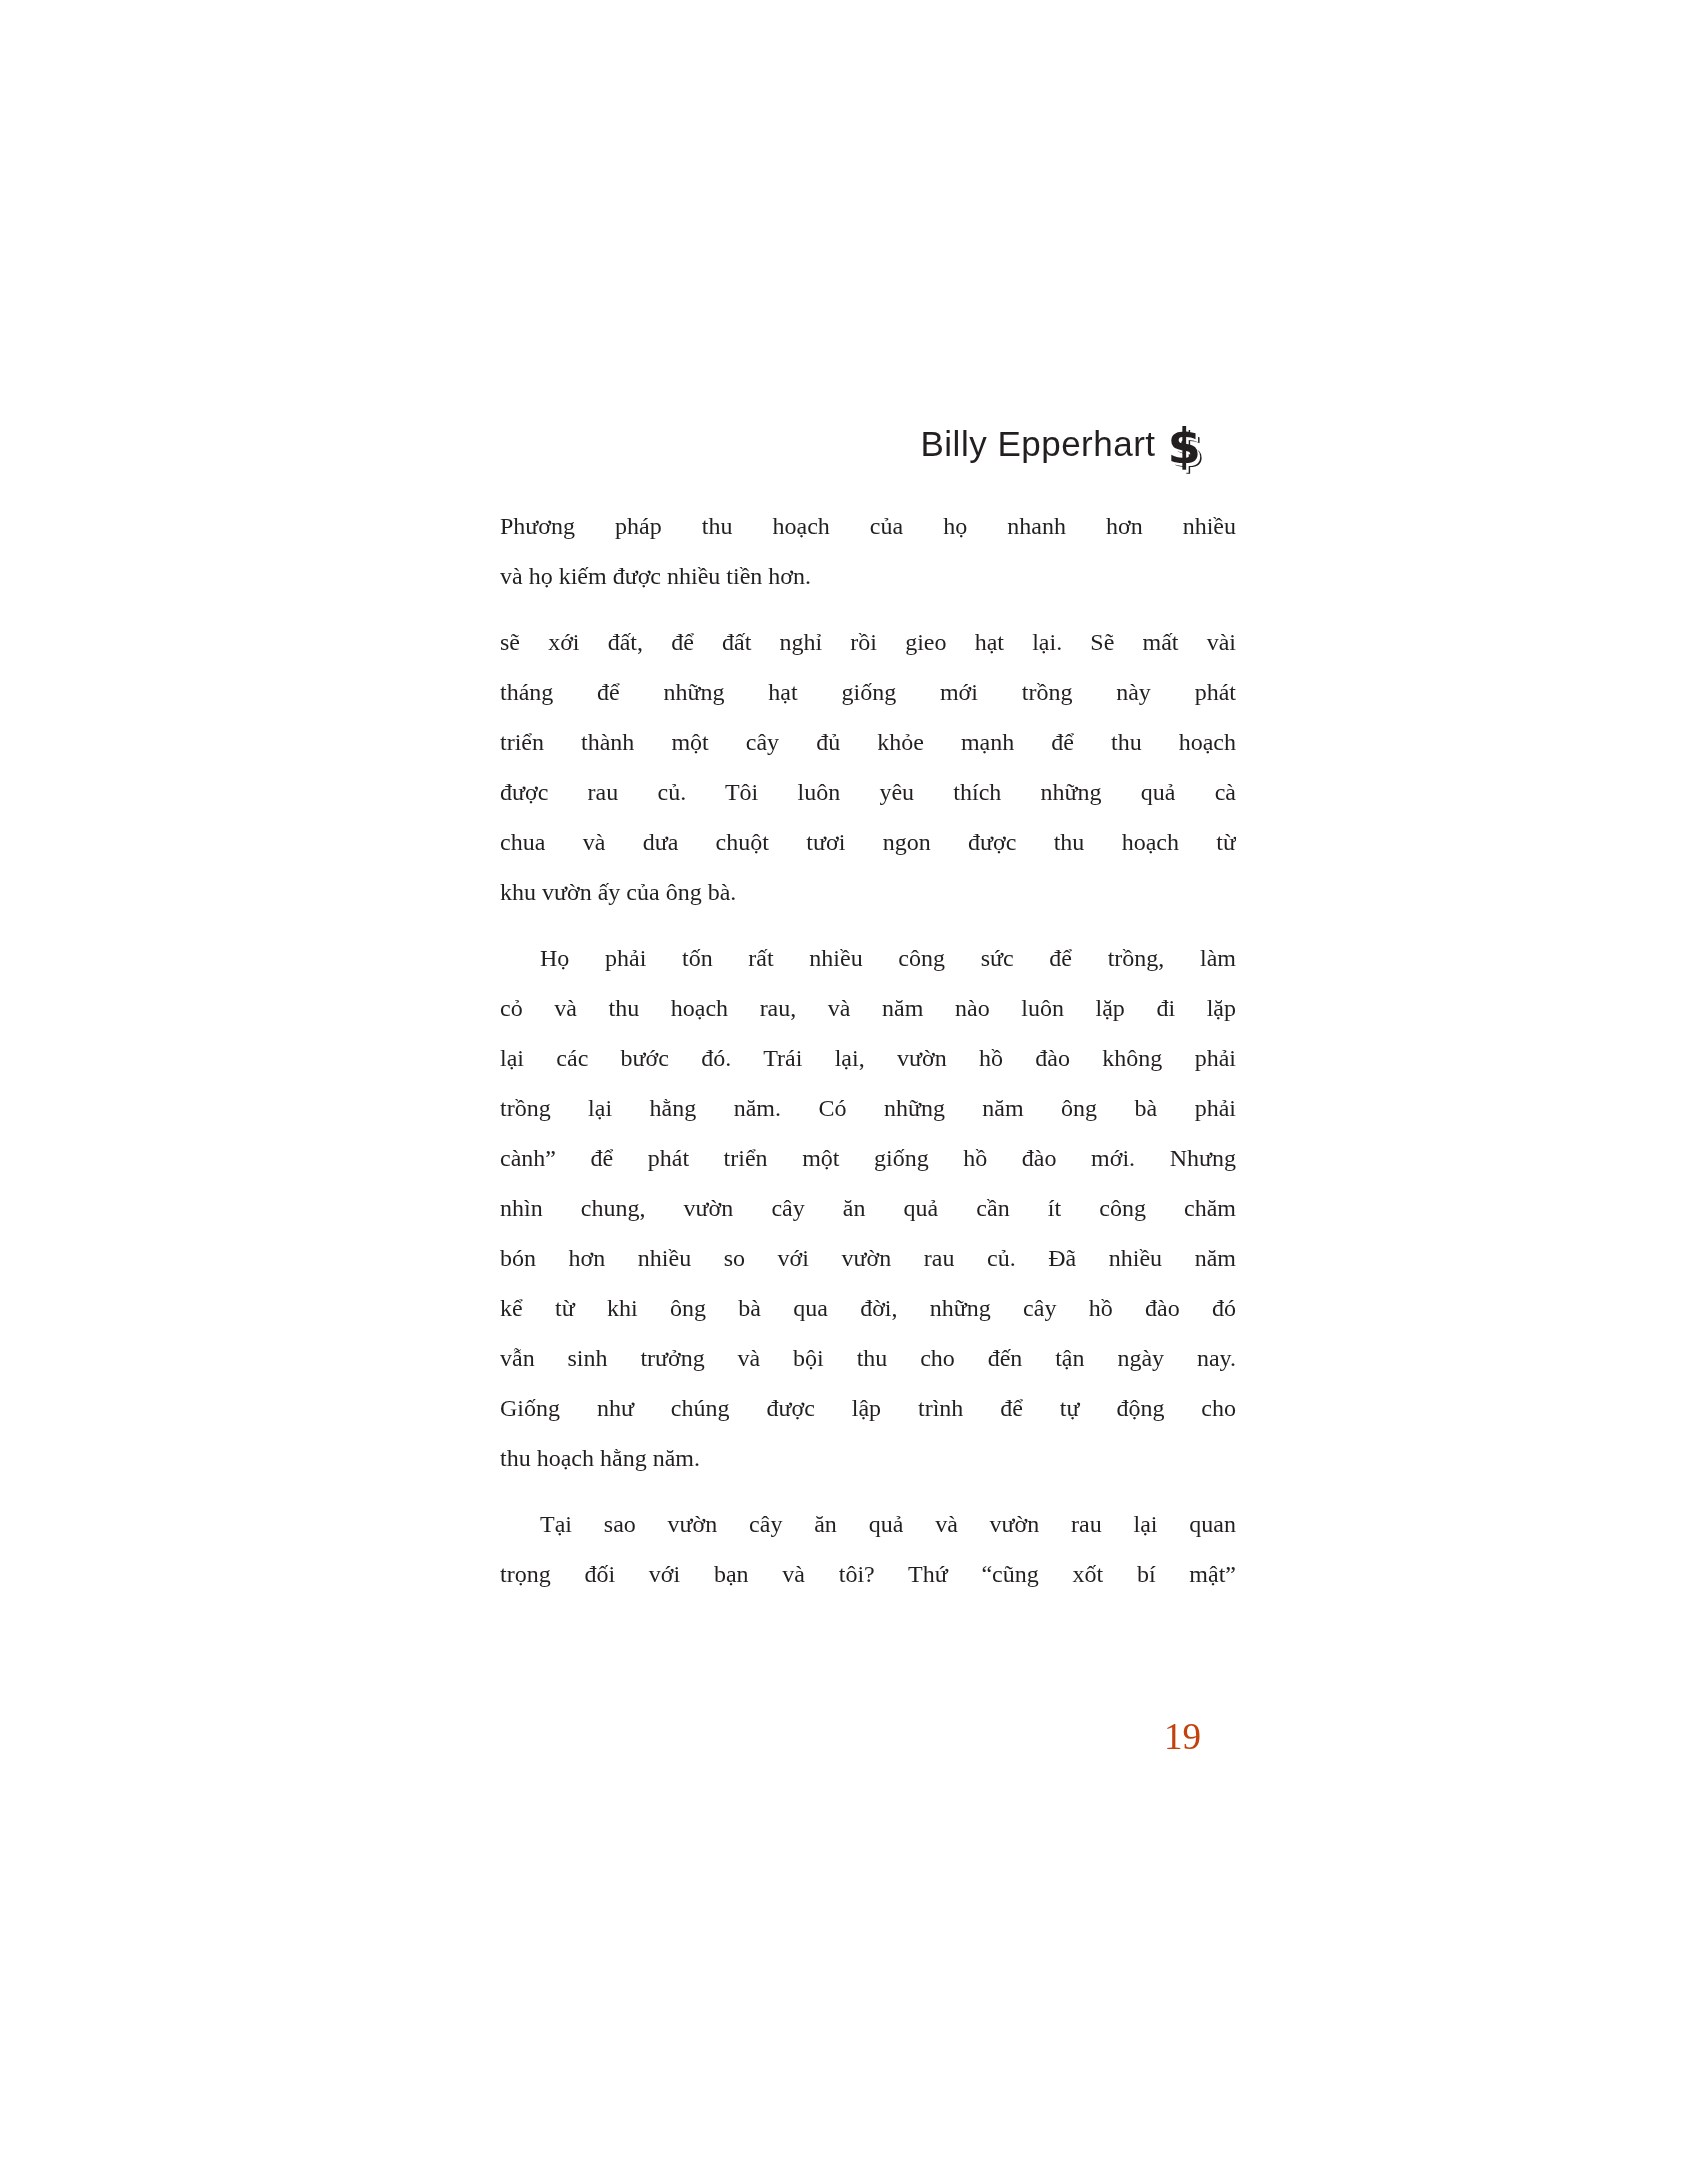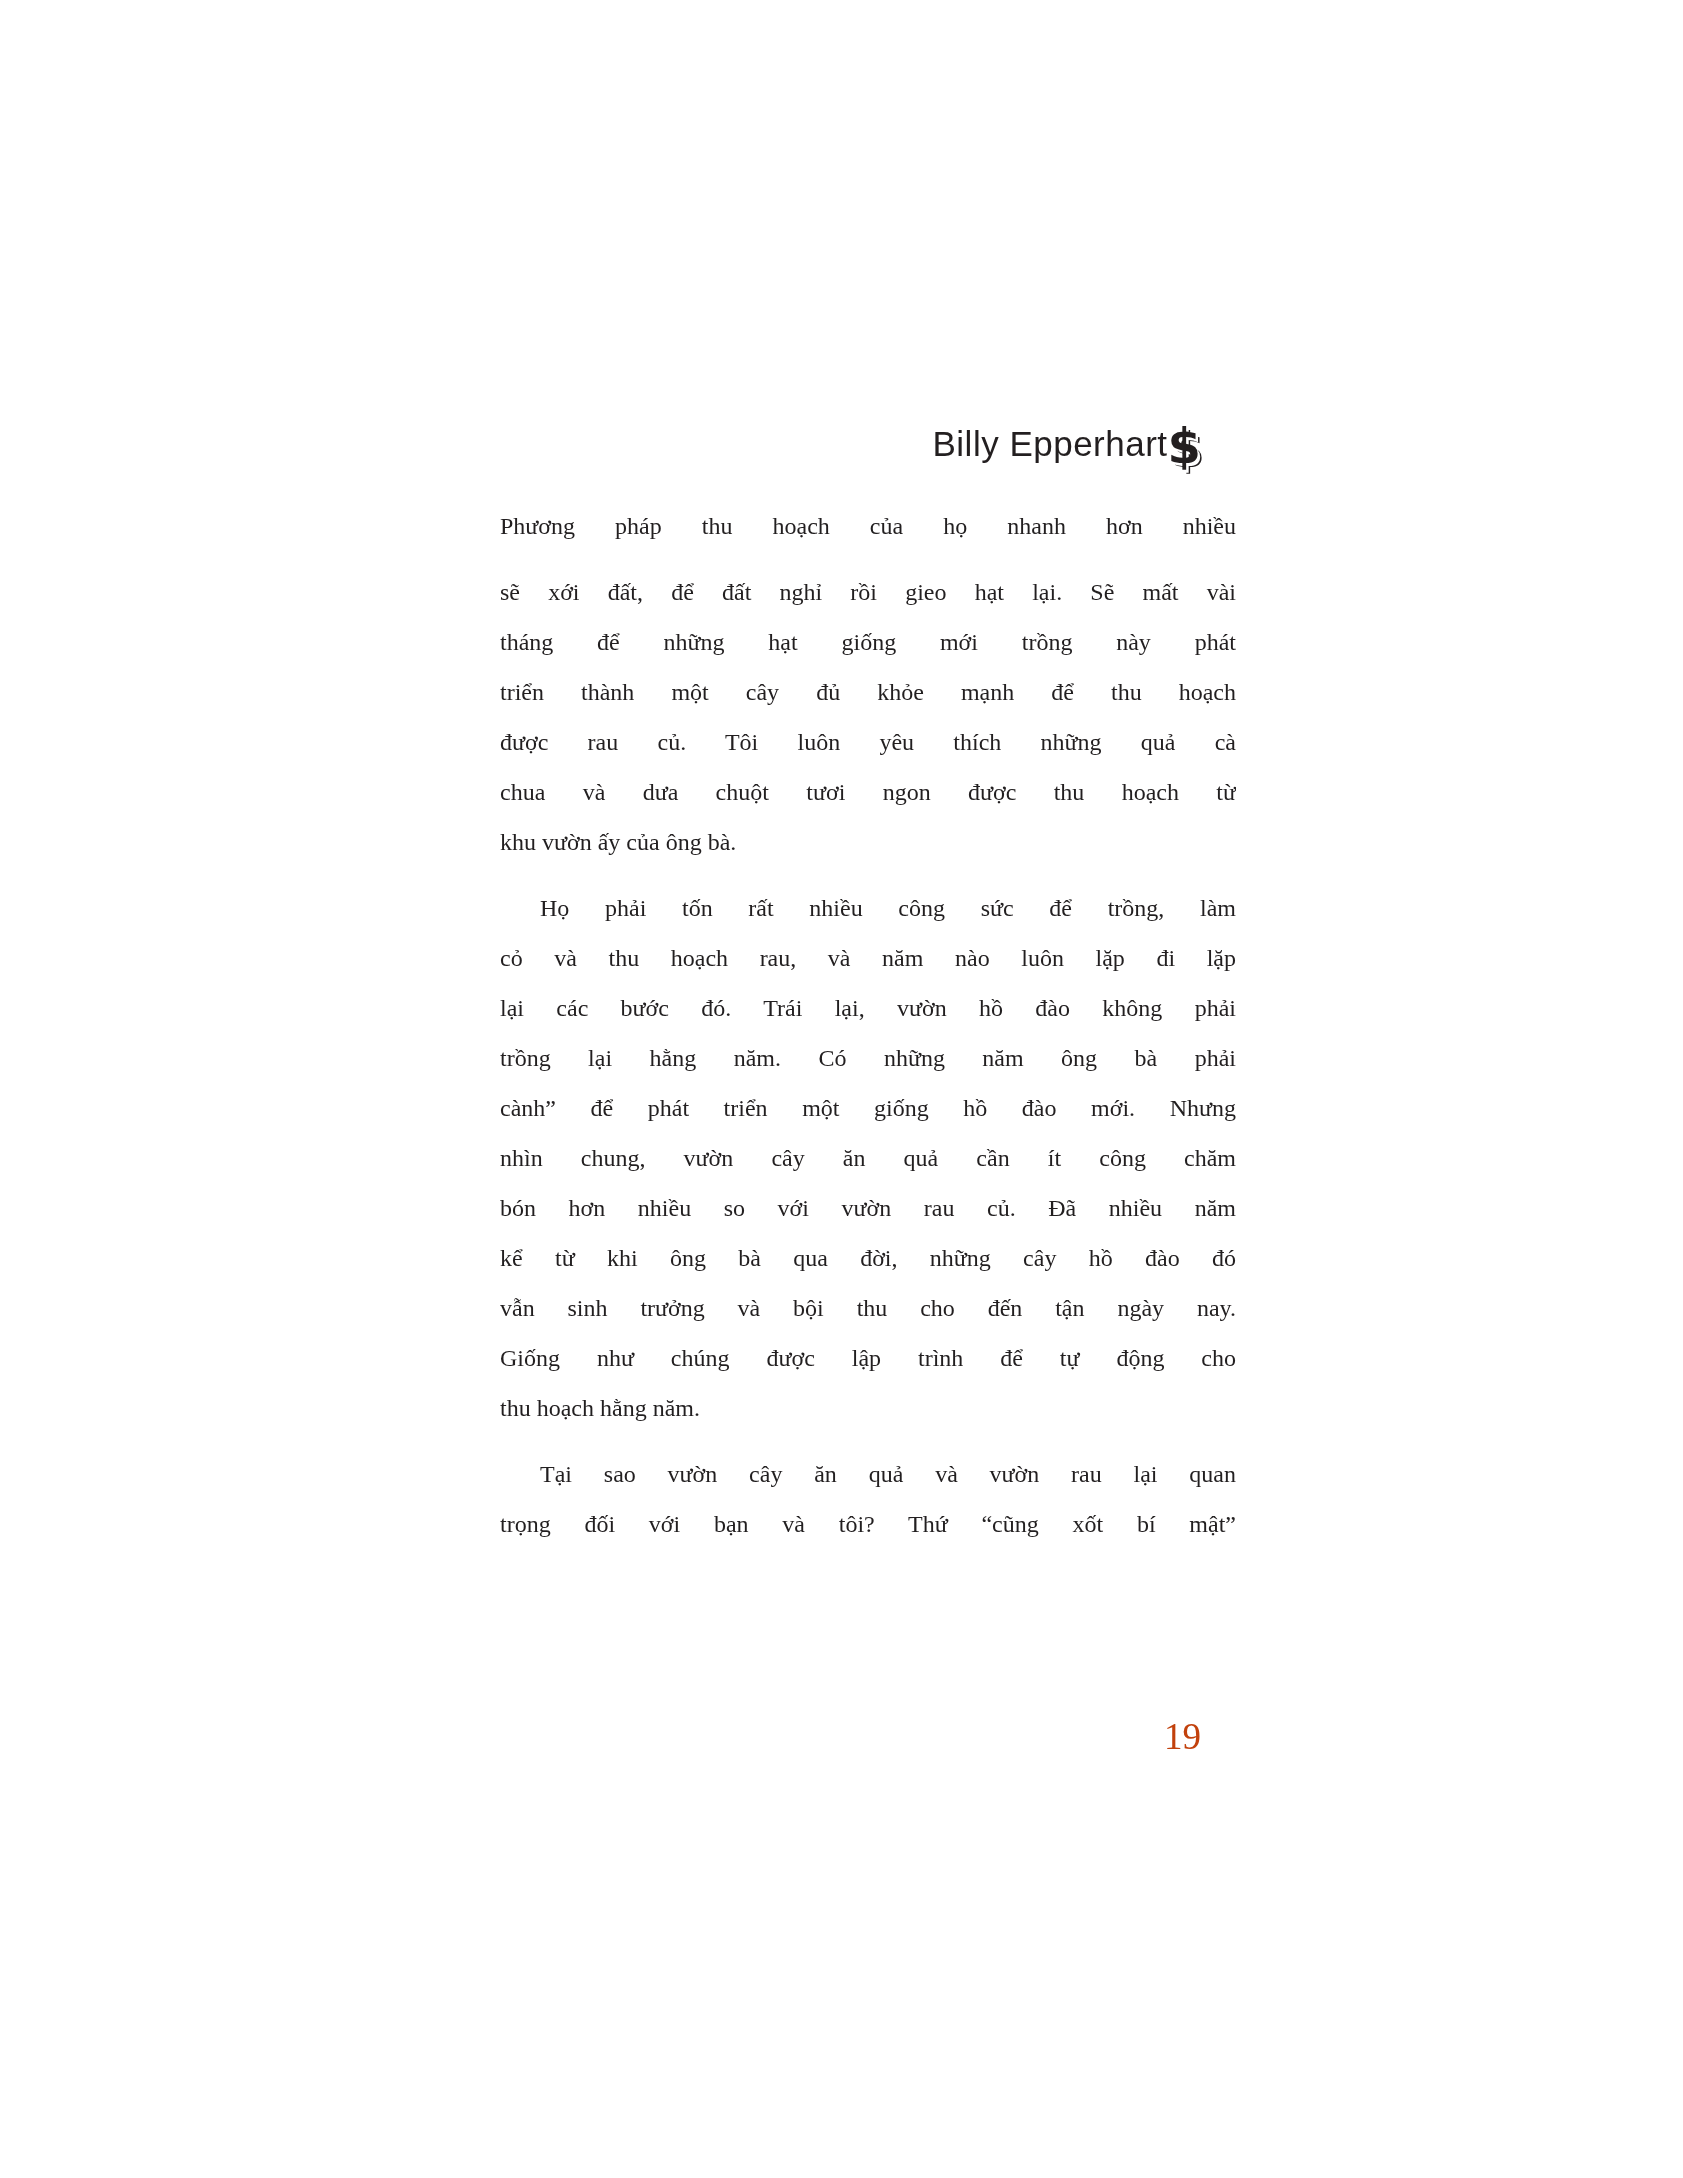--- a/index.html
+++ b/index.html
@@ -14,20 +14,21 @@
     background: #ffffff;
     overflow: hidden;
   }
   
   .page-header {
     position: absolute;
     top: 420px;
     right: 482px;
     display: flex;
     align-items: center;
+    gap: 12px;
     color: #231f20;
   }
   .author-name {
     font-family: "Liberation Sans", "DejaVu Sans", sans-serif;
     font-size: 35px;
     font-weight: 400;
     letter-spacing: 0.5px;
     white-space: nowrap;
   }
   .dollar-logo {
@@ -84,20 +85,21 @@
 
   <div class="page-header">
     <span class="author-name">Billy Epperhart</span>
     <span class="dollar-logo">$</span>
   </div>
 
   <div class="body-text">
 
     <div class="paragraph">
       <div class="ln">Phương pháp thu hoạch của họ nhanh hơn nhiều</div>
+      <div class="ln last">và họ kiếm được nhiều tiền hơn.</div>
     </div>
 
     <div class="paragraph">
       <div class="ln">sẽ xới đất, để đất nghỉ rồi gieo hạt lại. Sẽ mất vài</div>
       <div class="ln">tháng để những hạt giống mới trồng này phát</div>
       <div class="ln">triển thành một cây đủ khỏe mạnh để thu hoạch</div>
       <div class="ln">được rau củ. Tôi luôn yêu thích những quả cà</div>
       <div class="ln">chua và dưa chuột tươi ngon được thu hoạch từ</div>
       <div class="ln last">khu vườn ấy của ông bà.</div>
     </div>

